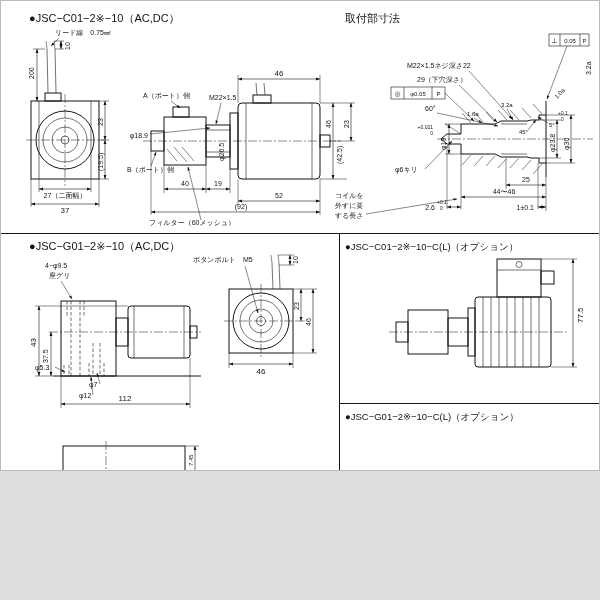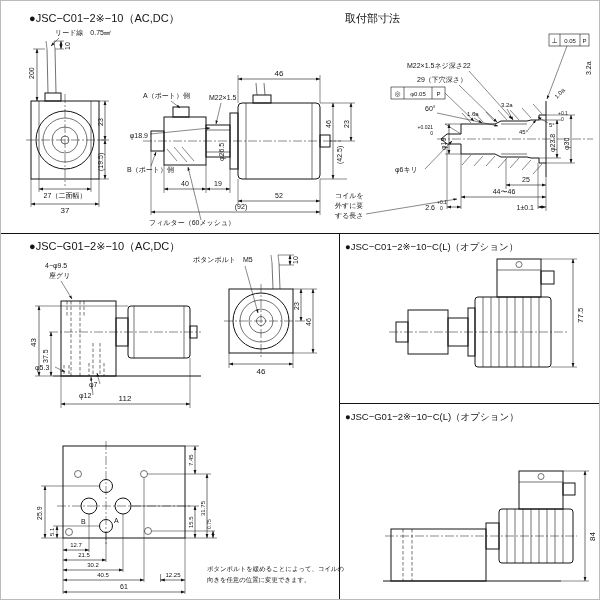--- a/index.html
+++ b/index.html
@@ -1,16 +1,16 @@
 <!DOCTYPE html>
 <html><head>
 <meta charset="utf-8">
 <style>
   html,body{margin:0;padding:0;background:#ddd}
-  .sheet{width:600px;height:600px;background:#fff;position:relative;overflow:hidden;border:1px solid #bbb;box-sizing:border-box}
+  .sheet{width:600px;height:471px;background:#fff;position:relative;overflow:hidden;border:1px solid #bbb;box-sizing:border-box}
   svg{display:block}
   text{fill:#141414;font-family:"Liberation Sans","DejaVu Sans",sans-serif}
   .t11{font-size:11px}.t10{font-size:9.5px}.t8{font-size:8px}.t7{font-size:7px}
   .t6{font-size:6px}.t5{font-size:5px}.tn{font-size:6.4px}
   .mid{text-anchor:middle}.end{text-anchor:end}
   .ln{fill:none;stroke:#141414;stroke-width:1}
   .lt{fill:none;stroke:#141414;stroke-width:.6}
   .xl{fill:none;stroke:#141414;stroke-width:.5}
   .cl{fill:none;stroke:#141414;stroke-width:.5;stroke-dasharray:9 2 2 2}
   .hd{fill:none;stroke:#141414;stroke-width:.6;stroke-dasharray:3.5 2}

